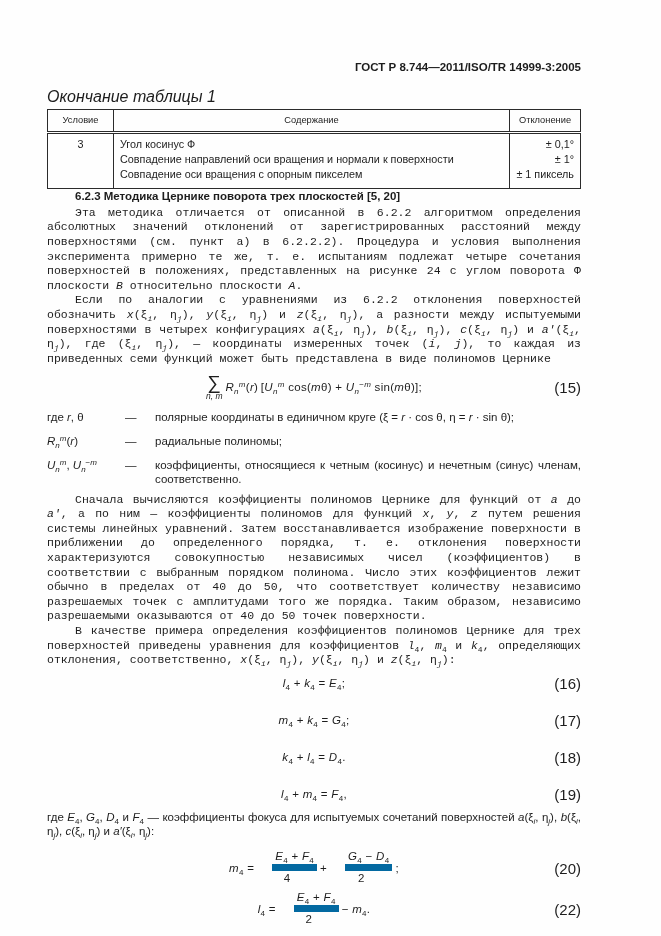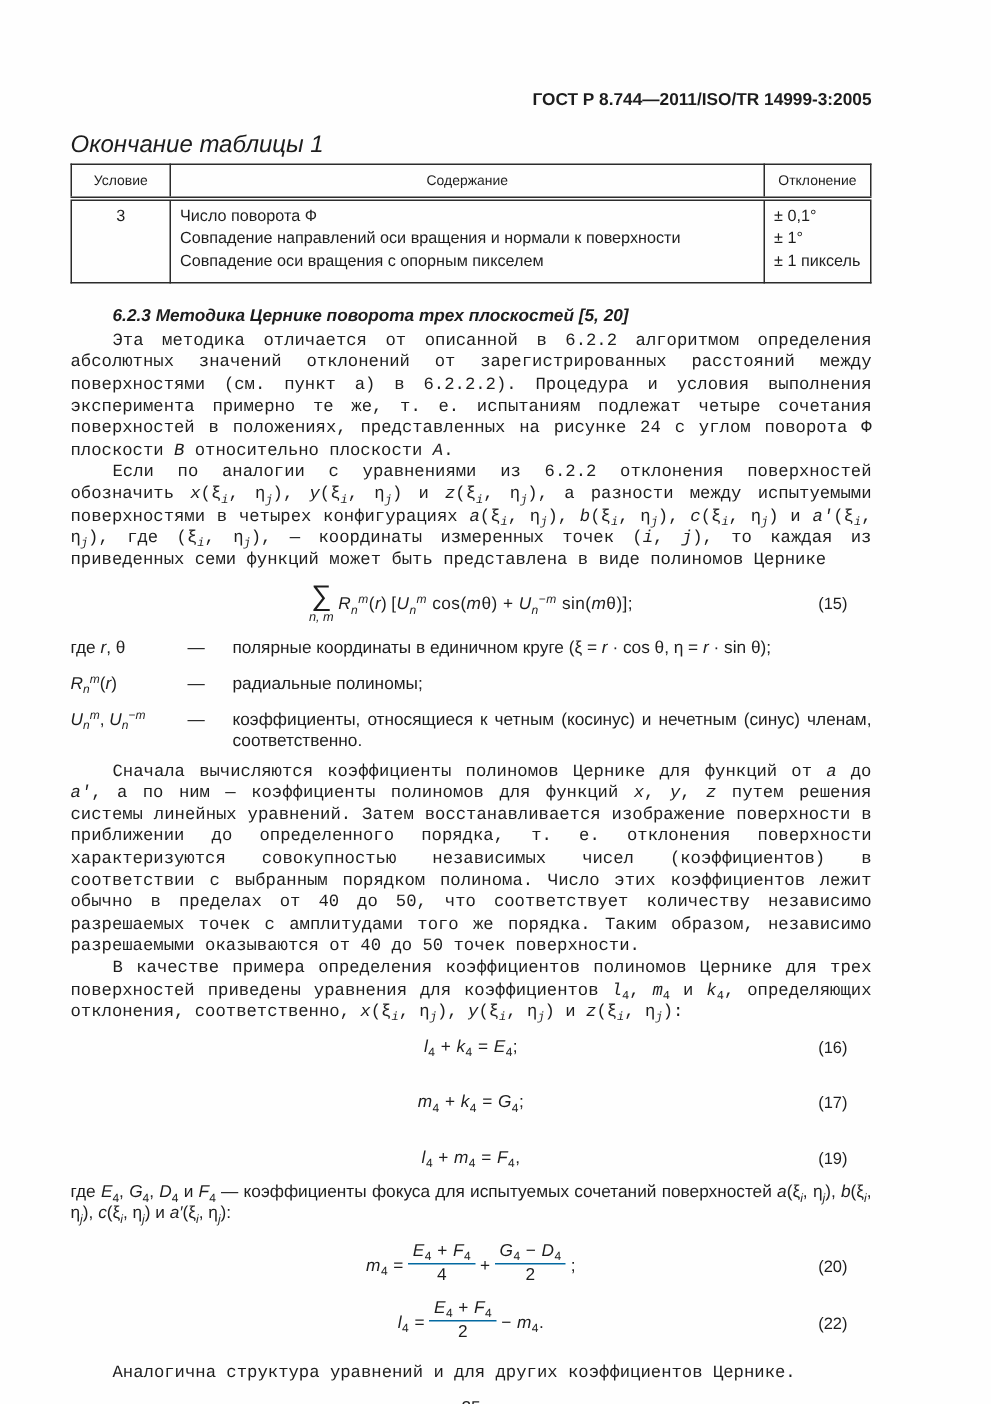--- a/index.html
+++ b/index.html
@@ -22,40 +22,40 @@
     font-weight:normal;font-size:9.3px;line-height:11px;
     padding:5px 3px;text-align:center;vertical-align:middle;
   }
   table.gost td{
     border:1px solid #2b2b2b;
     font-size:10.8px;line-height:15px;
     padding:3px 6px 6px;vertical-align:top;
   }
   col.c1{width:66px;} col.c3{width:71px;}
   td.cell-cond{text-align:center;}
-  td.cell-dev{text-align:left;padding-left:2px;padding-right:2px;}
-  .section-heading{margin-top:15px;margin-left:28px;font-weight:bold;font-style:italic;}
+  td.cell-dev{text-align:right;padding-left:2px;padding-right:2px;}
+  .section-heading{margin-left:28px;font-weight:bold;}
   p.body{margin:0;text-align:justify;text-indent:28px;font-family:Liberation Mono, monospace;}
   p.hang{margin:6px 0 0;text-align:justify;text-indent:0;}
   sub,sup{font-size:8px;line-height:0;}
   sup{vertical-align:4px;}
   sub{vertical-align:-3px;}
   .eq{position:relative;text-align:center;margin-top:20px;min-height:17px;}
-  .eq-num{position:absolute;right:16px;top:50%;transform:translateY(-50%);font-size:11px;font-style:normal;}
+  .eq-num{position:absolute;right:0;top:50%;transform:translateY(-50%);font-size:15px;font-style:normal;}
   .eq-body{font-size:11.5px;letter-spacing:.3px;}
   .eq15{margin-top:8px;margin-bottom:8px;}
   .sum-block{display:inline-block;vertical-align:middle;text-align:center;margin-right:3px;}
   .sum-sym{display:block;font-size:19px;line-height:18px;font-style:normal;}
   .sum-idx{display:block;font-size:8.5px;font-style:italic;line-height:9px;}
   .def{display:flex;margin-top:9px;align-items:flex-start;gap:12px;}
   .def-term{flex:0 0 66px;}
   .def-dash{flex:0 0 18px;}
   .def-desc{flex:1;text-align:justify;}
   .frac{display:inline-block;vertical-align:middle;text-align:center;margin:0 3px;position:relative;top:-1px;}
-  .fnum{display:block;border-bottom:1px solid #0369a1;padding:0 3px 1px;line-height:13px;}
+  .fnum{display:block;border-bottom:7px solid #0369a1;padding:0 3px 1px;line-height:13px;margin-left:15px;}
   .fden{display:block;padding-top:1px;line-height:13px;}
   .eq-frac{margin-top:12px;min-height:32px;}
   .page-number{text-align:center;margin-top:8px;font-size:11.5px;}
   .spacer6{height:6px;}
 </style>
 </head>
 <body>
 
 <div class="page">
   <div class="content">
@@ -74,21 +74,21 @@
         <tr>
           <th>Условие</th>
           <th>Содержание</th>
           <th>Отклонение</th>
         </tr>
       </thead>
       <tbody>
         <tr>
           <td class="cell-cond">3</td>
           <td>
-            <div>Число поворота Ф</div>
+            <div>Угол косинус Ф</div>
             <div>Совпадение направлений оси вращения и нормали к поверхности</div>
             <div>Совпадение оси вращения с опорным пикселем</div>
           </td>
           <td class="cell-dev">
             <div>± 0,1°</div>
             <div>± 1°</div>
             <div>± 1 пиксель</div>
           </td>
         </tr>
       </tbody>
@@ -132,20 +132,24 @@
 
     <div class="eq" style="margin-top:8px">
       <span class="eq-body"><i>l</i><sub>4</sub> + <i>k</i><sub>4</sub> = <i>E</i><sub>4</sub>;</span>
       <span class="eq-num">(16)</span>
     </div>
     <div class="eq">
       <span class="eq-body"><i>m</i><sub>4</sub> + <i>k</i><sub>4</sub> = <i>G</i><sub>4</sub>;</span>
       <span class="eq-num">(17)</span>
     </div>
     <div class="eq">
+      <span class="eq-body"><i>k</i><sub>4</sub> + <i>l</i><sub>4</sub> = <i>D</i><sub>4</sub>.</span>
+      <span class="eq-num">(18)</span>
+    </div>
+    <div class="eq">
       <span class="eq-body"><i>l</i><sub>4</sub> + <i>m</i><sub>4</sub> = <i>F</i><sub>4</sub>,</span>
       <span class="eq-num">(19)</span>
     </div>
 
     <p class="hang">где <i>E</i><sub>4</sub>, <i>G</i><sub>4</sub>, <i>D</i><sub>4</sub> и <i>F</i><sub>4</sub> — коэффициенты фокуса для испытуемых сочетаний поверхностей <i>a</i>(ξ<sub><i>i</i></sub>, η<sub><i>j</i></sub>), <i>b</i>(ξ<sub><i>i</i></sub>, η<sub><i>j</i></sub>), <i>c</i>(ξ<sub><i>i</i></sub>, η<sub><i>j</i></sub>) и <i>a′</i>(ξ<sub><i>i</i></sub>, η<sub><i>j</i></sub>):</p>
 
     <div class="eq eq-frac">
       <span class="eq-body">
         <span><i>m</i><sub>4</sub> =</span><span class="frac"><span class="fnum"><i>E</i><sub>4</sub> + <i>F</i><sub>4</sub></span><span class="fden">4</span></span><span>+</span><span class="frac"><span class="fnum"><i>G</i><sub>4</sub> − <i>D</i><sub>4</sub></span><span class="fden">2</span></span><span>;</span>
       </span>

